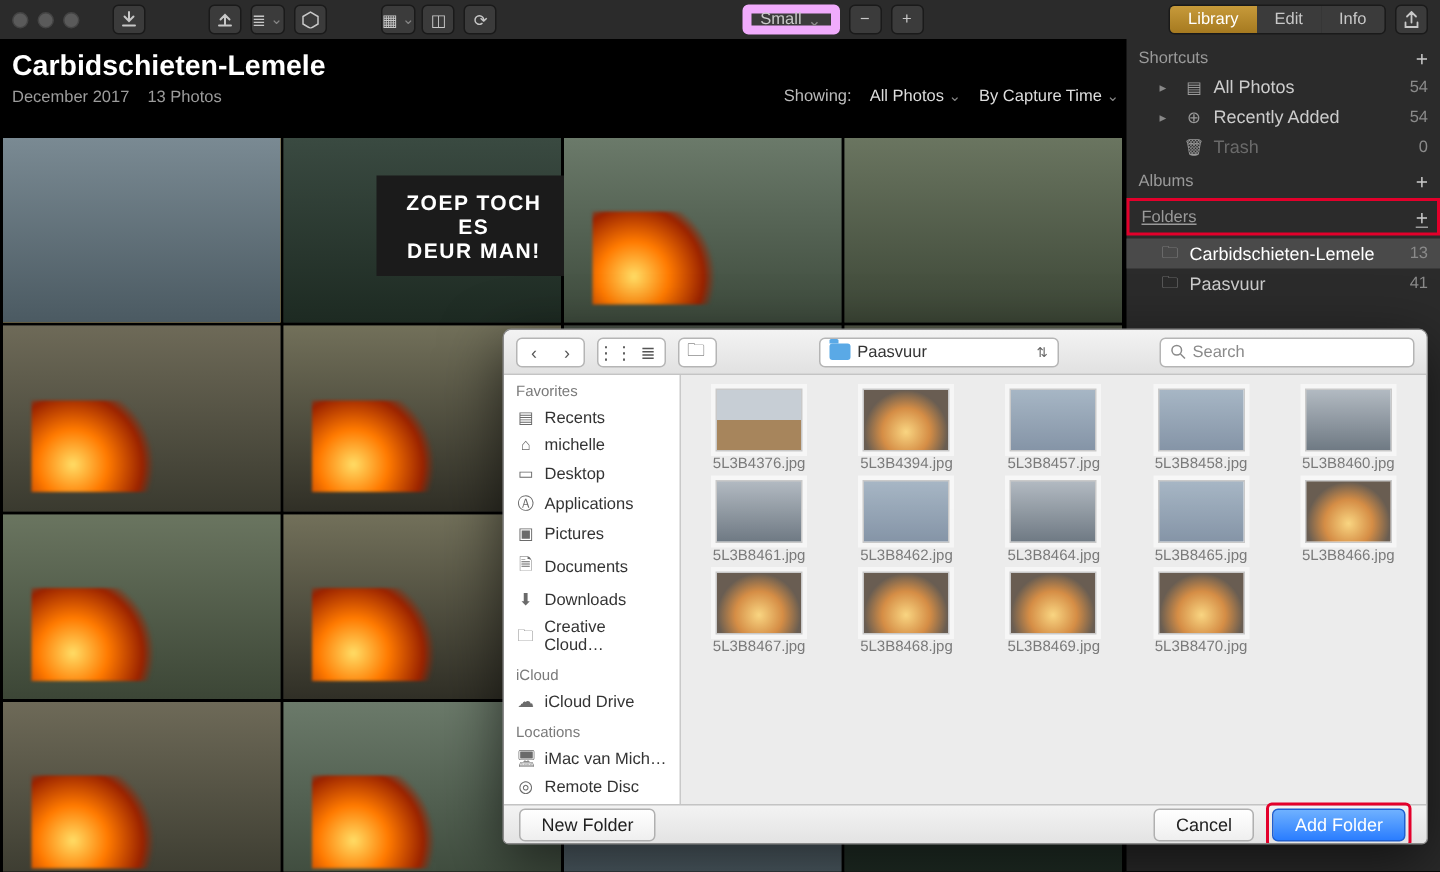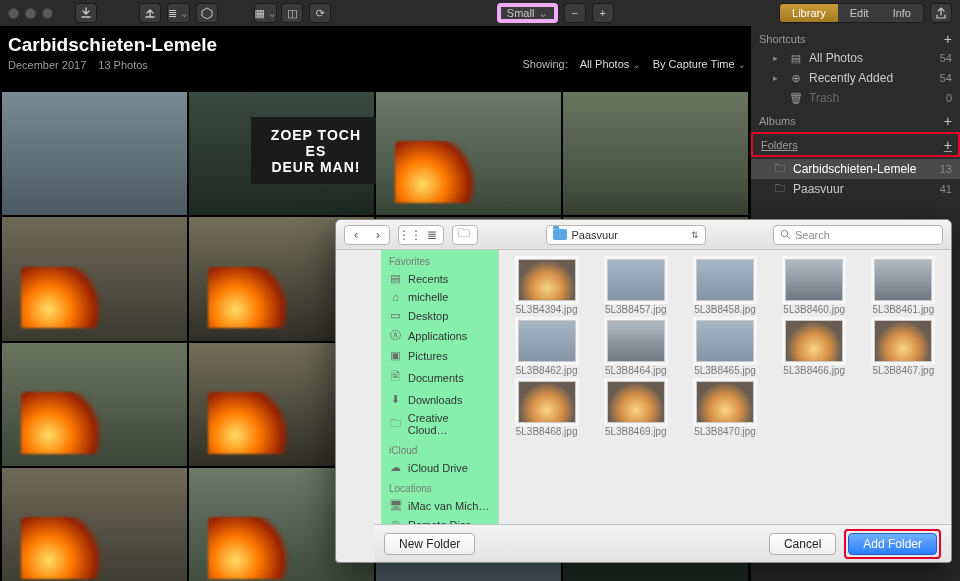--- a/index.html
+++ b/index.html
@@ -5,21 +5,21 @@
   * { box-sizing: border-box; margin: 0; padding: 0; font-family: -apple-system, "Helvetica Neue", Arial, sans-serif; }
   body { width: 960px; height: 581px; background: #000; overflow: hidden; position: relative; }
 
   
   .titlebar { height: 26px; background: #2b2b2b; display: flex; align-items: center; padding: 0 8px; gap:6px; position: relative; }
   .tl-dot { width:11px; height:11px; border-radius:50%; background:#5a5a5a; border:1px solid #444; }
   .tb-group { display:flex; align-items:center; gap:4px; }
   .tb-btn { background:#3b3b3b; border:1px solid #1a1a1a; border-radius:4px; height:20px; min-width:28px; display:flex; align-items:center; justify-content:center; color:#c8c8c8; font-size:11px; padding:0 6px; cursor:pointer;}
   .tb-btn.sq { min-width:22px; padding:0; }
   .spacer { flex:1; }
-  .pill { background:#3b3b3b; border:4px solid #f0abfc; border-radius:4px; height:20px; display:flex; align-items:center; padding:0 6px; color:#c8c8c8; font-size:11px; gap:4px;}
+  .pill { background:#3b3b3b; border:6px solid #f0abfc; border-radius:4px; height:20px; display:flex; align-items:center; padding:0 6px; color:#c8c8c8; font-size:11px; gap:4px;}
   .seg { display:flex; border:1px solid #1a1a1a; border-radius:4px; overflow:hidden; height:20px;}
   .seg > div { padding:0 12px; display:flex; align-items:center; font-size:11px; color:#c8c8c8; background:#3b3b3b; cursor:pointer;}
   .seg > div.active { background: linear-gradient(#c79a3a,#a67a20); color:#fff;}
   .chev::after { content:"⌄"; font-size:10px; color:#888; margin-left:3px;}
 
   
   .main { position:absolute; top:26px; left:0; right:0; bottom:0; display:flex; }
   .content { flex:1; position:relative; background:#000; }
   .sidebar { width:210px; background:#2b2b2b; color:#ccc; font-size:12px; border-left:1px solid #000; }
 
@@ -60,33 +60,33 @@
   .sheet { position:absolute; left:335px; top:219px; width:617px; height:344px; background:#ececec; border:1px solid #8a8a8a; border-radius:6px 6px 4px 4px; box-shadow:0 12px 40px rgba(0,0,0,.6); color:#333; display:flex; flex-direction:column; overflow:hidden;}
   .sheet-top { height:30px; border-bottom:1px solid #c4c4c4; display:flex; align-items:center; padding:0 8px; gap:8px; background:linear-gradient(#f3f3f3,#e1e1e1);}
   .navseg{display:flex;border:1px solid #b5b5b5;border-radius:4px;overflow:hidden;height:20px;background:#fff;}
   .navseg>div{width:22px;display:flex;align-items:center;justify-content:center;font-size:12px;color:#555;cursor:pointer;}
   .path-pop{flex:0 0 160px;height:20px;border:1px solid #b5b5b5;border-radius:4px;background:#fff;display:flex;align-items:center;padding:0 6px;font-size:11px;gap:5px; margin:0 auto;}
   .path-pop .fold{width:14px;height:11px;background:#5aa9e6;border-radius:2px;position:relative;}
   .path-pop .fold::before{content:"";position:absolute;top:-3px;left:0;width:6px;height:3px;background:#5aa9e6;border-radius:1px 1px 0 0;}
   .path-pop .dd{margin-left:auto;color:#666;font-size:9px;}
   .search{flex:0 0 170px;height:20px;border:1px solid #b5b5b5;border-radius:4px;background:#fff;display:flex;align-items:center;padding:0 6px;font-size:11px;color:#8a8a8a;gap:4px;}
   .sheet-body{flex:1;display:flex;min-height:0;}
-  .fav-col{width:118px;background:#86efac;border-right:1px solid #c9c9c9;overflow:auto;font-size:11px;margin-left:45px;}
+  .fav-col{width:118px;background:#ffffff;border-right:1px solid #c9c9c9;overflow:auto;font-size:11px;}
   .fav-hdr{color:#7a7a7a;padding:6px 8px 2px;font-size:10px;}
   .fav-item{display:flex;align-items:center;gap:6px;padding:3px 8px;color:#333;cursor:pointer;}
   .fav-item .ic{width:13px;text-align:center;color:#6a6a6a;}
   .files{flex:1;overflow:auto;padding:10px 6px;}
   .frow{display:grid;grid-template-columns:repeat(5,1fr);gap:6px 6px;}
   .fitem{display:flex;flex-direction:column;align-items:center;gap:4px;font-size:10px;color:#7a7a7a;}
   .fthumb{width:56px;height:40px;background:#888 center/cover;box-shadow:0 0 0 1px #bbb, 0 0 0 4px rgba(255,255,255,.8);opacity:.7;}
   .ft-a{background:linear-gradient(#b8c2cc 50%,#8a5a20 50%);} 
   .ft-b{background:radial-gradient(circle at 50% 70%,#ffcc55,#cc6600 40%,#332211 70%);} 
   .ft-c{background:linear-gradient(#8aa0b5,#5a708a);} 
   .ft-d{background:linear-gradient(#9aa5b0,#3b4a58);} 
-  .sheet-bot{height:38px;border-top:1px solid #c4c4c4;display:flex;align-items:center;padding:0 10px;gap:8px;background:linear-gradient(#f3f3f3,#e3e3e3);margin-left:38px;}
+  .sheet-bot{height:26px;border-top:1px solid #c4c4c4;display:flex;align-items:center;padding:0 10px;gap:8px;background:linear-gradient(#f3f3f3,#e3e3e3);}
   .osx-btn{height:22px;padding:0 14px;border:1px solid #b0b0b0;border-radius:4px;background:linear-gradient(#fff,#efefef);font-size:12px;color:#222;cursor:pointer;display:flex;align-items:center;}
   .osx-btn.primary{background:linear-gradient(#6fb1ff,#2a7dff);border-color:#1f5fd0;color:#fff;}
   .hl-red{border:2.5px solid #e3002b;border-radius:4px;padding:2px;}
   svg{display:block}
 </style>
 </head>
 <body>
 
 <div class="titlebar">
   <span class="tl-dot"></span>
@@ -330,20 +330,24 @@
         </div>
       <div class="fav-item">
           <span class="ic">◎</span>
           <span>Remote Disc</span>
         </div>
     </div>
 
     <div class="files">
       <div class="frow" id="file-grid">
           <div class="fitem">
+            <div class="fthumb ft-a"></div>
+            <span>5L3B4376.jpg</span>
+          </div>
+          <div class="fitem">
             <div class="fthumb ft-b"></div>
             <span>5L3B4394.jpg</span>
           </div>
           <div class="fitem">
             <div class="fthumb ft-c"></div>
             <span>5L3B8457.jpg</span>
           </div>
           <div class="fitem">
             <div class="fthumb ft-c"></div>
             <span>5L3B8458.jpg</span>

